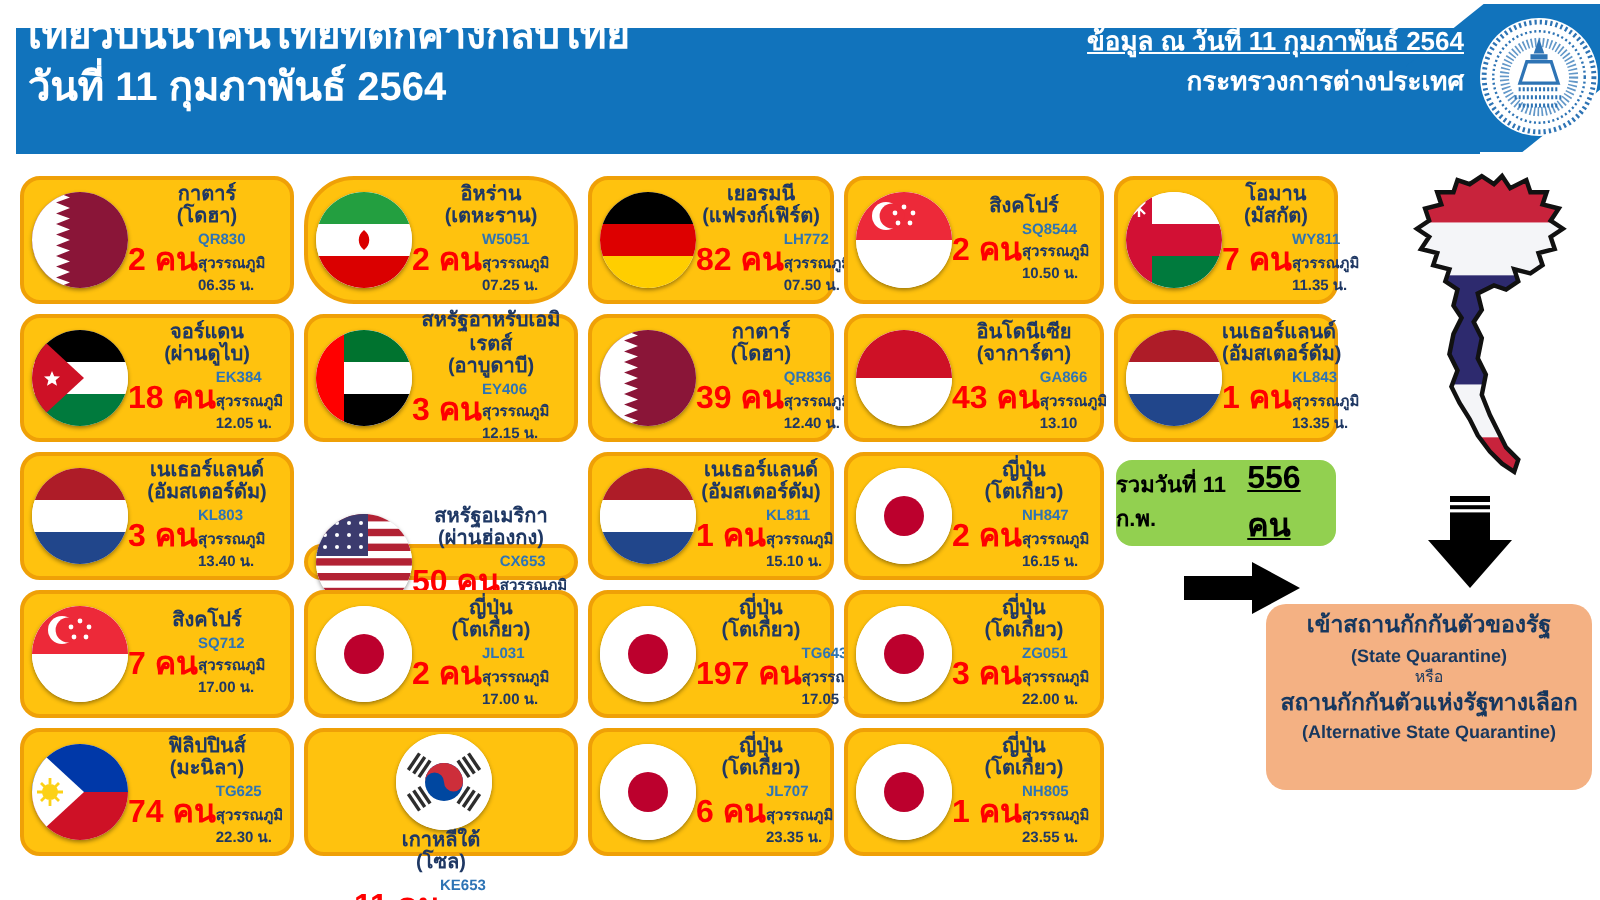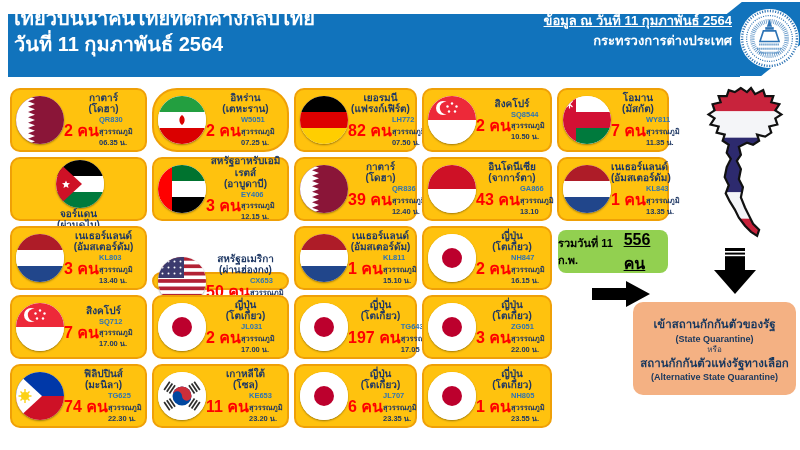--- a/index.html
+++ b/index.html
@@ -29,21 +29,21 @@
   .count{flex:1;text-align:center;color:var(--red);font-weight:bold;font-size:16px;white-space:nowrap;line-height:1.1;}
   .info{flex:0 0 44px;font-size:7.5px;font-weight:bold;color:var(--navy);line-height:1.5;}
   .fno{color:#2E74B5;}
   
   .summary{position:absolute;left:558px;top:230px;width:110px;height:43px;background:var(--green);
            border-radius:8px;display:flex;flex-direction:row;align-items:center;justify-content:center;
            color:#000;font-weight:bold;font-size:11px;line-height:1.5;}
   .summary .u{text-decoration:underline;font-size:16px;}
   .arrow-right{position:absolute;left:592px;top:280px;width:58px;height:28px;}
   .quarantine{position:absolute;left:633px;top:302px;width:163px;height:93px;background:var(--orange);
-              border-radius:10px;color:#17375E;text-align:center;box-sizing:border-box;padding-top:15px;}
+              border-radius:10px;color:#17375E;text-align:center;box-sizing:border-box;padding-top:4px;}
   .q1{font-weight:bold;font-size:11.5px;line-height:1.35;}
   .q2{font-weight:bold;font-size:9px;line-height:1.4;}
   .q3{font-size:8px;line-height:1.35;}
   .thmap{position:absolute;left:698px;top:84px;width:102px;height:162px;}
   .thmap svg{display:block;width:100%;height:100%;}
   .arrow-down{position:absolute;left:712px;top:248px;width:46px;height:46px;}
   .arrow-right svg,.arrow-down svg{display:block;width:100%;height:100%;}
 </style>
 </head>
 <body>
@@ -177,21 +177,21 @@
           <div class="row2">
             <div class="count">7 คน</div>
             <div class="info">
               <div class="fno">WY811</div>
               <div>สุวรรณภูมิ</div>
               <div>11.35 น.</div>
             </div>
           </div>
         </div>
       </div>
-      <div class="card" style="grid-area: 2 / 1; flex-direction: column;">
+      <div class="card" style="grid-area: 2 / 1;">
         <div class="flag">
           <svg viewBox="0 0 48 48">
             <rect width="48" height="16" fill="#000"></rect>
             <rect y="16" width="48" height="16" fill="#fff"></rect>
             <rect y="32" width="48" height="16" fill="#007A3D"></rect>
             <path d="M0 0L26 24 0 48Z" fill="#CE1126"></path>
             <polygon points="10,20.5 11.1,23.1 14,23.3 11.8,25.1 12.5,27.9 10,26.4 7.5,27.9 8.2,25.1 6,23.3 8.9,23.1" fill="#fff"></polygon>
           </svg>
         </div>
         <div class="rightpart">
@@ -484,21 +484,21 @@
           <div class="row2">
             <div class="count">74 คน</div>
             <div class="info">
               <div class="fno">TG625</div>
               <div>สุวรรณภูมิ</div>
               <div>22.30 น.</div>
             </div>
           </div>
         </div>
       </div>
-      <div class="card" style="grid-area: 5 / 2;">
+      <div class="card" style="grid-area: 5 / 2; flex-direction: column;">
         <div class="flag">
           <svg viewBox="0 0 48 48">
             <rect width="48" height="48" fill="#fff"></rect>
             <circle cx="24" cy="24" r="9.5" fill="#0047A0"></circle>
             <path d="M14.5 24a9.5 9.5 0 0 1 19 0 4.75 4.75 0 0 1-9.5 0 4.75 4.75 0 0 0-9.5 0z" fill="#CD2E3A"></path>
             <g transform="rotate(-56 24 24)" fill="#2d2d2d">
               <rect x="19" y="5" width="10" height="1.7"></rect>
               <rect x="19" y="8.2" width="10" height="1.7"></rect>
               <rect x="19" y="11.4" width="10" height="1.7"></rect>
             </g>

